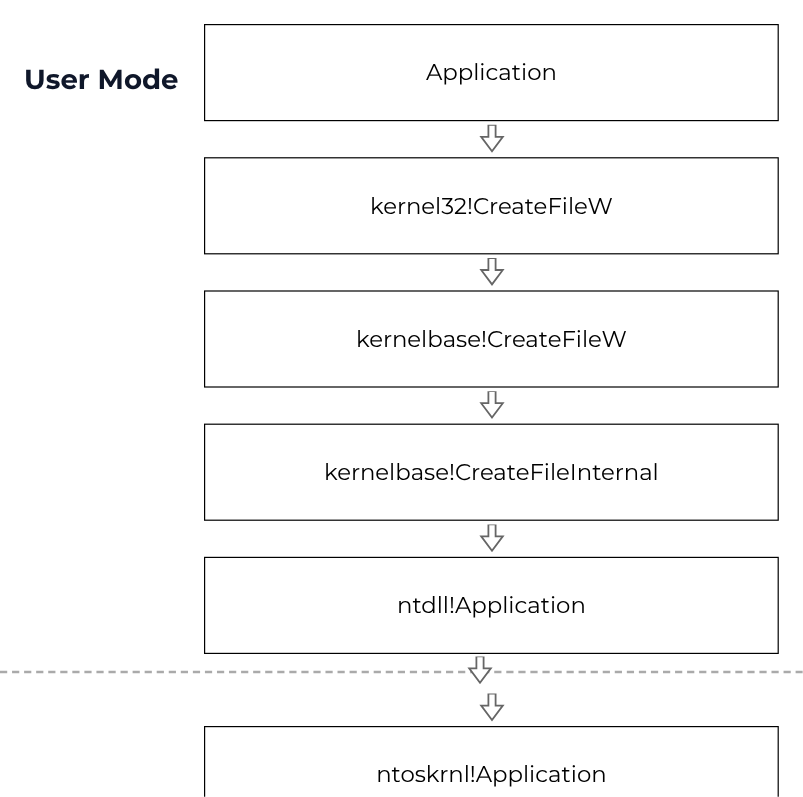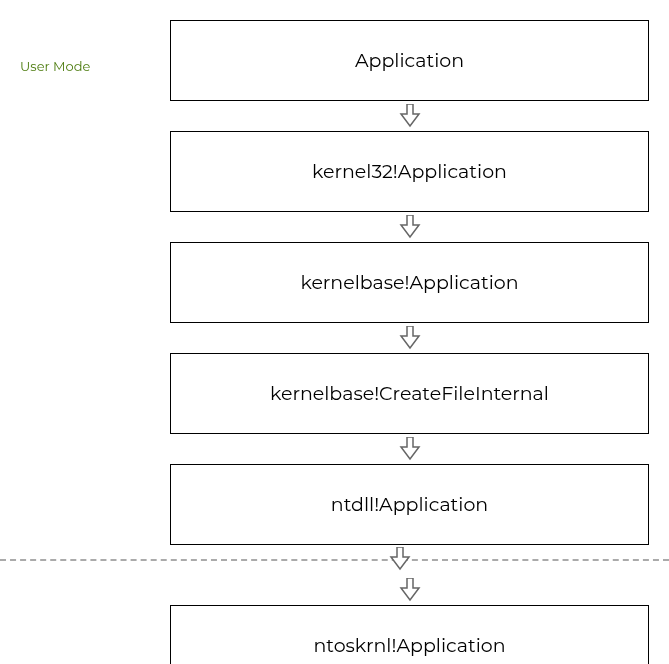--- a/index.html
+++ b/index.html
@@ -12,23 +12,23 @@
     padding: 20px 20px 0 20px;
   }
   .row {
     display: flex;
     align-items: center;
     gap: 20px;
   }
   .label-col {
     width: 130px;
     flex: 0 0 130px;
-    font-weight: 400;
-    font-size: 13px;
-    color: #4d7c0f;
+    font-weight: 700;
+    font-size: 23px;
+    color: #0f172a;
     padding-top: 10px;
   }
   .label-col.empty { visibility: hidden; }
   .box {
     flex: 1;
     border: 1.5px solid #000;
     padding: 28px 10px;
     text-align: center;
     font-size: 19px;
     color: #000;
@@ -99,34 +99,34 @@
   <div class="arrow-spacer"></div>
   <div class="arrow-cell">
     <svg width="24" height="24">
         <use href="#down-arrow"></use>
       </svg>
   </div>
 </div>
 
 <div class="row">
   <div class="label-col empty">.</div>
-  <div class="box">kernel32!Application</div>
+  <div class="box">kernel32!CreateFileW</div>
 </div>
 <div class="arrow-row">
   <div class="arrow-spacer"></div>
   <div class="arrow-cell">
     <svg width="24" height="24">
         <use href="#down-arrow"></use>
       </svg>
   </div>
 </div>
 
 <div class="row">
   <div class="label-col empty">.</div>
-  <div class="box">kernelbase!Application</div>
+  <div class="box">kernelbase!CreateFileW</div>
 </div>
 <div class="arrow-row">
   <div class="arrow-spacer"></div>
   <div class="arrow-cell">
     <svg width="24" height="24">
         <use href="#down-arrow"></use>
       </svg>
   </div>
 </div>
 

